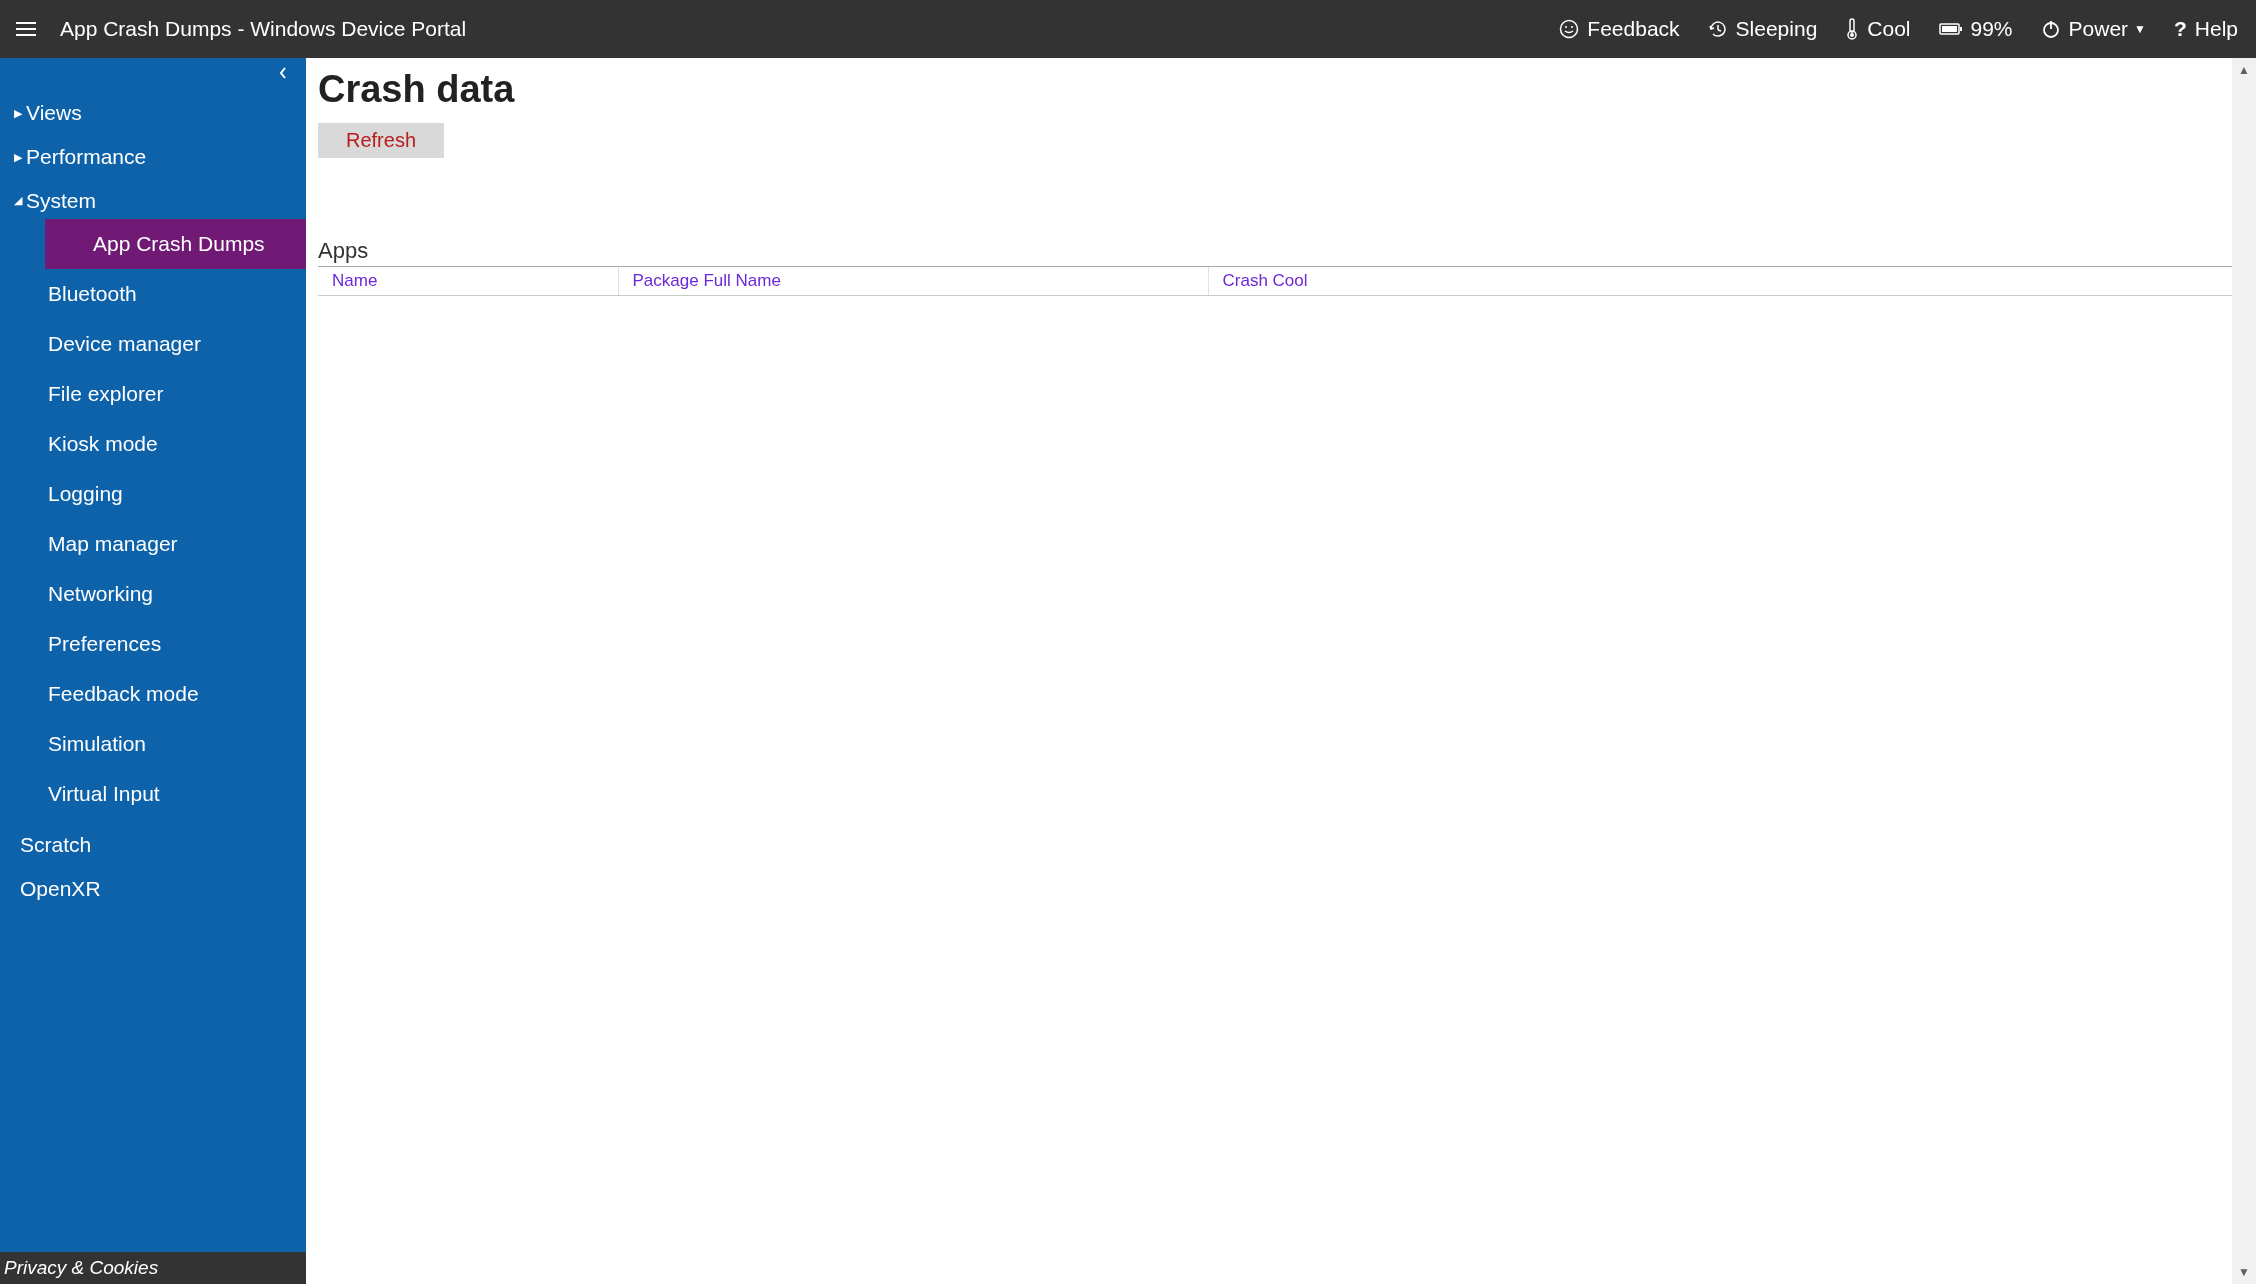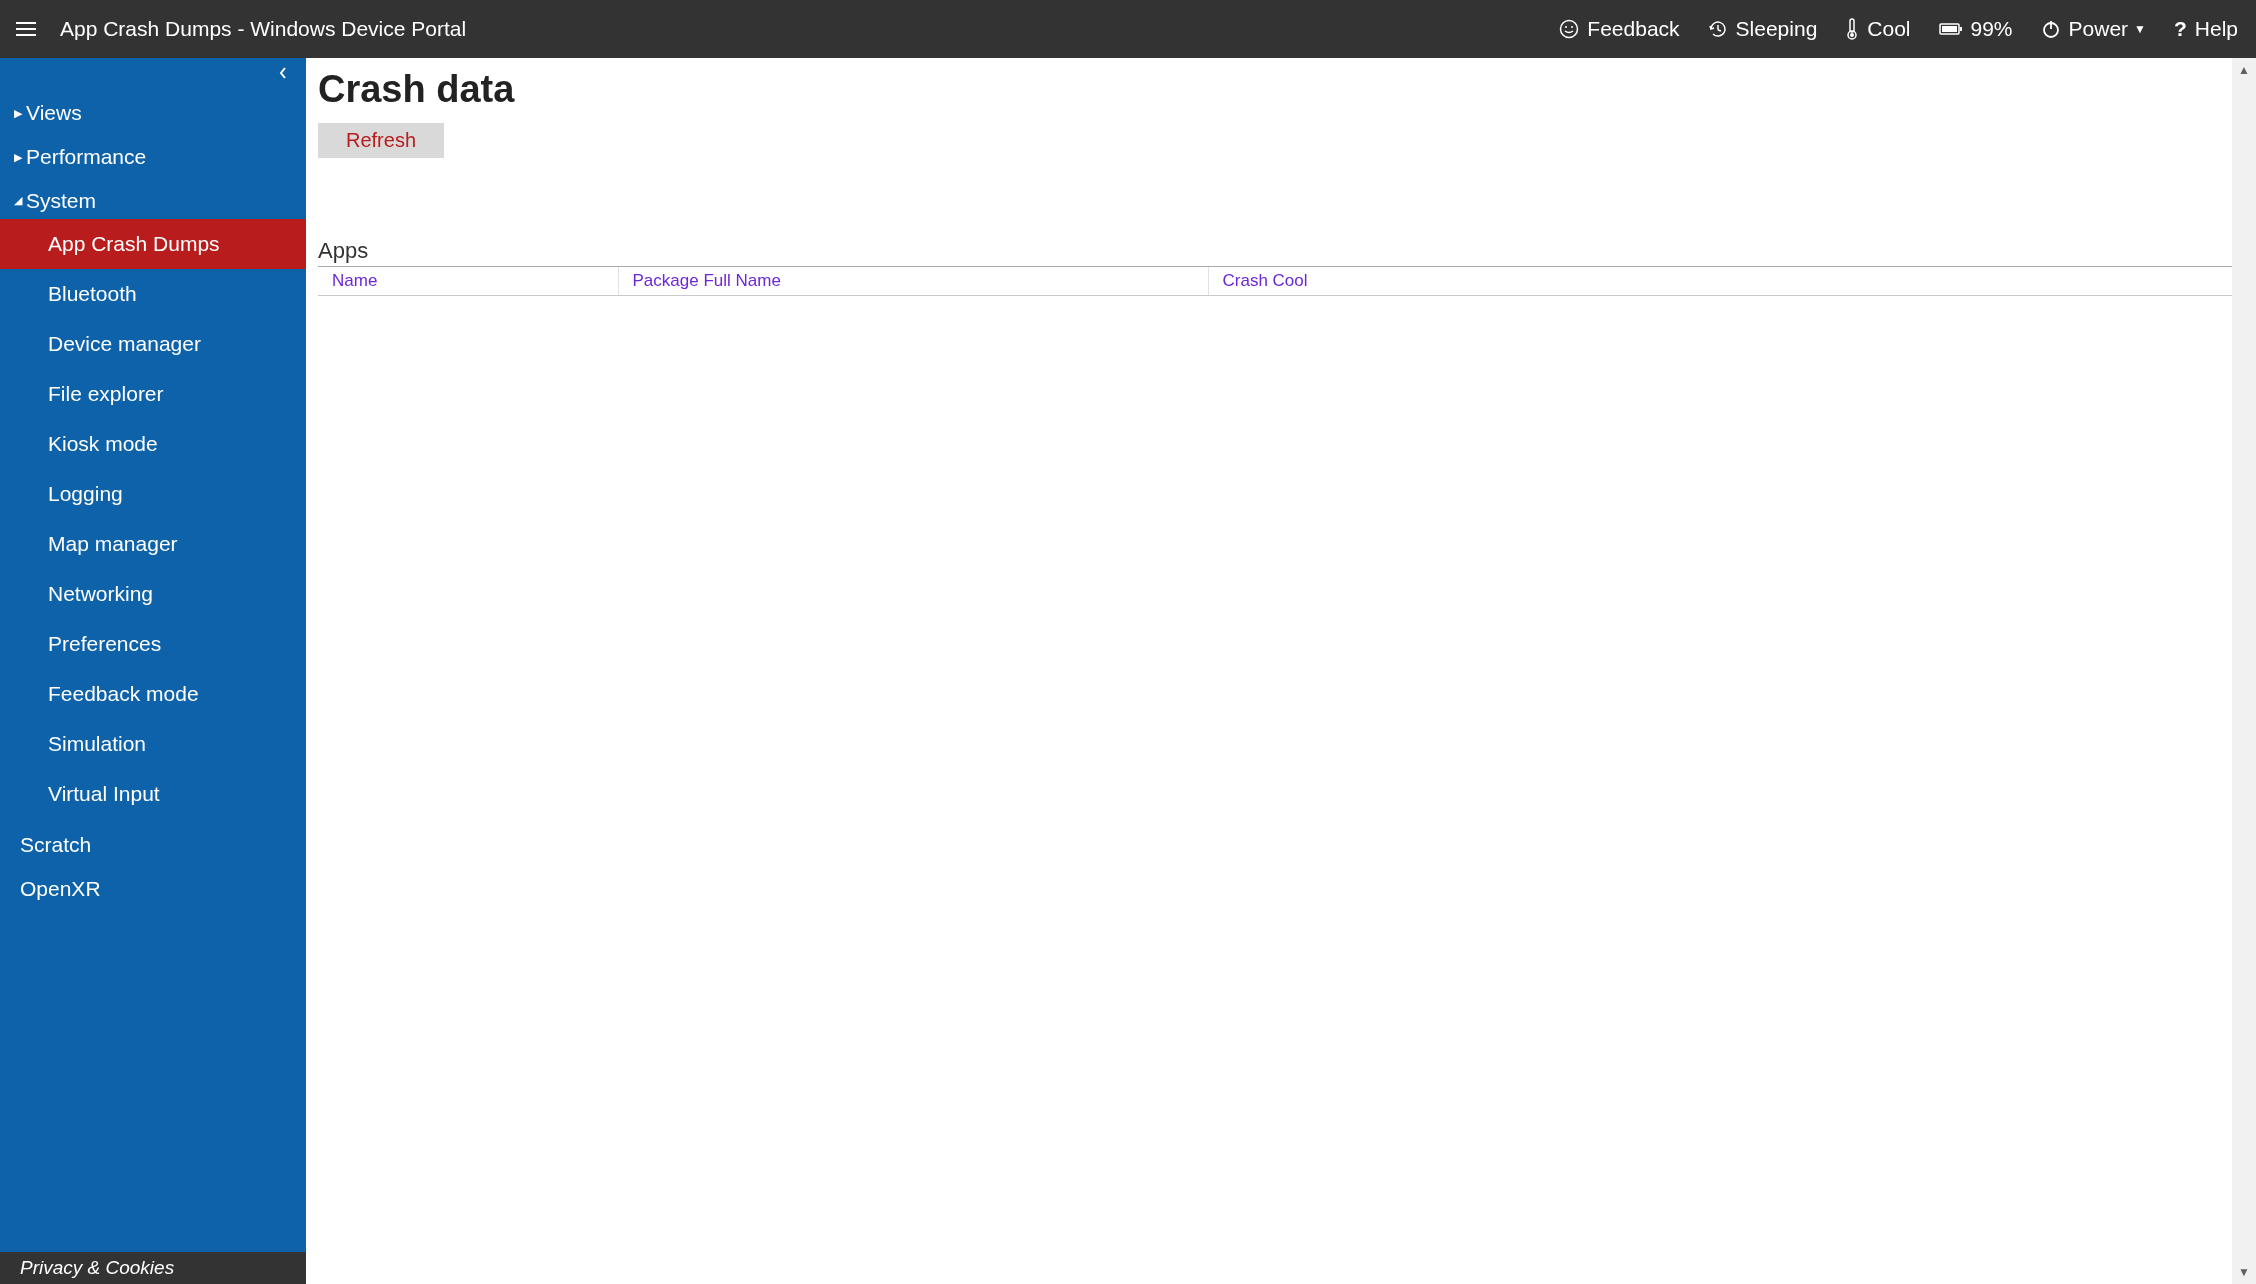--- a/index.html
+++ b/index.html
@@ -77,34 +77,35 @@
   }
   .sidebar .section .tri {
     font-size: 11px; margin-right: 2px; width: 10px; display:inline-block;
   }
   .sidebar .subitem {
     padding: 13px 14px 13px 48px;
     font-size: 21px;
     cursor: pointer;
   }
   .sidebar .subitem.active {
-    background: #b91c1c;
+    background: #701a75;
+    margin-left: 45px;
   }
   .sidebar .plain-item {
     padding: 10px 14px 10px 20px;
     font-size: 21px;
     cursor: pointer;
   }
   .sidebar .footer {
     margin-top: auto;
     background: #333333;
     color: #fff;
     font-style: italic;
     font-size: 19px;
-    padding: 5px 20px;
+    padding: 5px 4px;
     cursor: pointer;
   }
 
   
   .main {
     flex: 1;
     position: relative;
     background: #fff;
     padding: 10px 18px 0 12px;
   }

